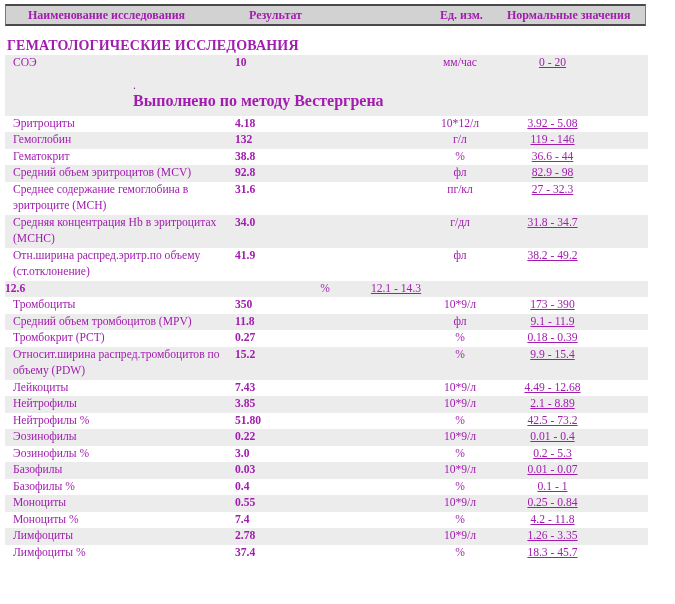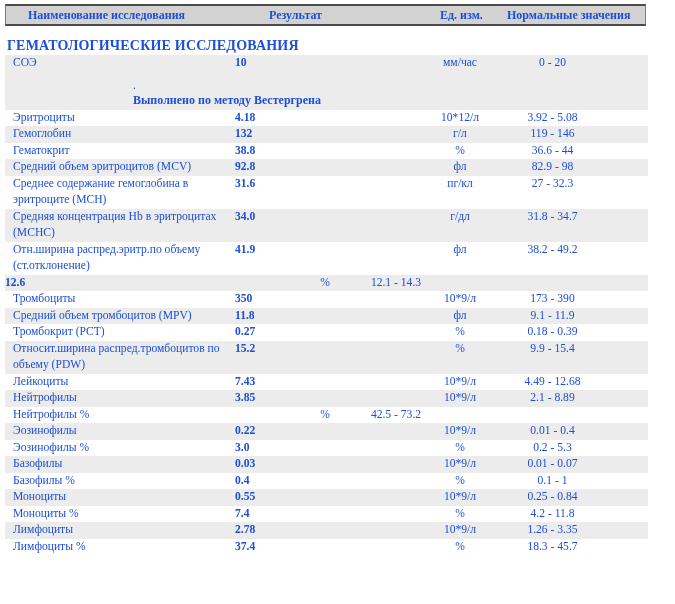--- a/index.html
+++ b/index.html
@@ -2,41 +2,41 @@
 <html><head>
 <meta charset="utf-8">
 <style>
   html,body { margin:0; padding:0; }
   body { background:#ffffff; }
   .page {
     position:relative;
     width:675px; height:604px;
     background:#ffffff;
     font-family:"Liberation Serif","DejaVu Serif",serif;
-    color:#1d4ed8;
+    color:#a21caf;
     overflow:hidden;
     border-radius:11px;
   }
 
   
   .header-box {
     position:absolute; left:5px; top:4px;
     width:639px; height:18px;
     background:#d2d2d2;
     border-top:2px solid #4a4a4a;
     border-bottom:2px solid #4a4a4a;
     border-left:1px solid #7a7a7a;
     border-right:1px solid #7a7a7a;
   }
   .header-box span {
     position:absolute; top:2px;
     font-weight:bold; font-size:12px; white-space:nowrap;
   }
   .h-name   { left:22px; }
-  .h-result { left:263px; }
+  .h-result { left:243px; }
   .h-unit   { left:434px; }
   .h-normal { left:501px; }
 
   
   .section-title {
     position:absolute; left:7px; top:38px;
     font-weight:bold; font-size:14px; letter-spacing:0.2px;
     white-space:nowrap;
   }
 
@@ -51,30 +51,30 @@
   .rgrid {
     display:grid;
     grid-template-columns:230px 100px 170px 143px;
     align-items:start;
     line-height:16.5px;
   }
   .cell { min-height:16.5px; }
   .c-name   { padding-left:8px; text-align:left; }
   .c-result { text-align:left; font-weight:bold; }
   .c-unit   { text-align:center; padding-left:80px; }  
-  .c-normal { text-align:center; padding-right:48px; } 
+  .c-normal { text-align:center; padding-right:48px;text-decoration:underline; } 
 
   
   .note-line {
     padding-left:128px;
     line-height:14px;
     min-height:14px;
   }
   .note-dot  { padding-top:7px; }
-  .note-bold { font-weight:bold; font-size:12px; line-height:15px; padding-bottom:2px; }
+  .note-bold { font-weight:bold; font-size:16px; line-height:15px; padding-bottom:8px; }
 </style>
 </head>
 <body>
 
 <div class="page">
 
   <div class="header-box">
     <span class="h-name">Наименование исследования</span>
     <span class="h-result">Результат</span>
     <span class="h-unit">Ед. изм.</span>
@@ -201,20 +201,21 @@
         <div class="rgrid">
           <div class="cell c-name">Нейтрофилы</div>
           <div class="cell c-result">3.85</div>
           <div class="cell c-unit">10*9/л</div>
           <div class="cell c-normal">2.1 - 8.89</div>
         </div>
       </div>
       <div class="trow">
         <div class="rgrid">
           <div class="cell c-name">Нейтрофилы %</div>
+          <div class="cell c-result">51.80</div>
           <div class="cell c-unit">%</div>
           <div class="cell c-normal">42.5 - 73.2</div>
         </div>
       </div>
       <div class="trow shaded">
         <div class="rgrid">
           <div class="cell c-name">Эозинофилы</div>
           <div class="cell c-result">0.22</div>
           <div class="cell c-unit">10*9/л</div>
           <div class="cell c-normal">0.01 - 0.4</div>

